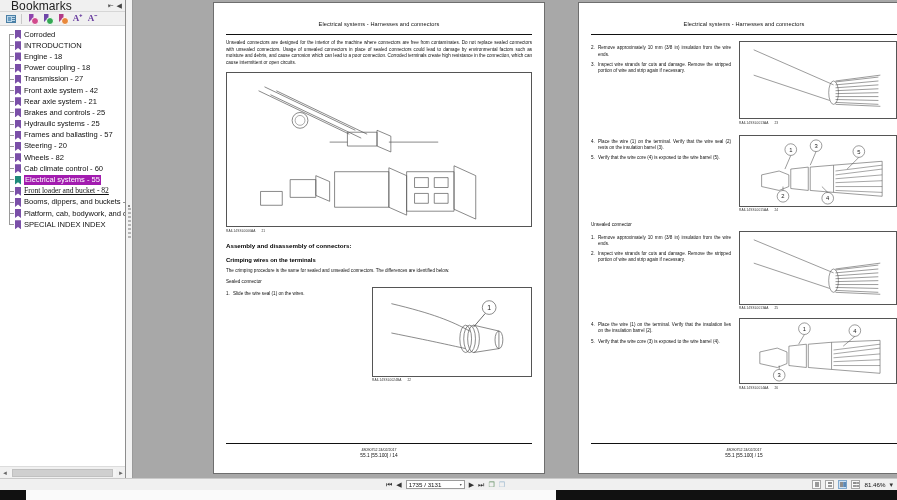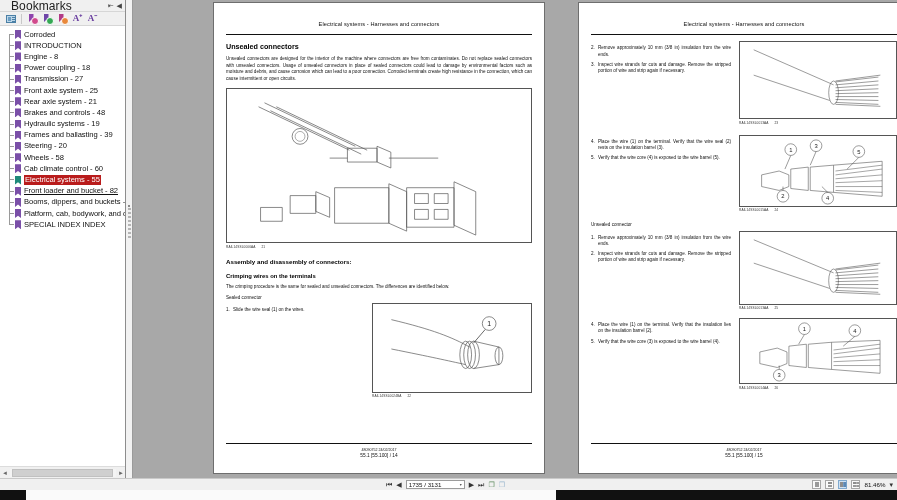--- a/index.html
+++ b/index.html
@@ -89,23 +89,23 @@
   .bm-flag{
     width:6px;height:9px;flex:0 0 6px;margin-right:3px;
     background:#7a4fa8;
     clip-path:polygon(0 0,100% 0,100% 100%,50% 74%,0 100%);
   }
   .bm-flag.teal{background:#1f8a7a;}
   .bm-label{
     font-size:7.6px;color:#111;line-height:10px;letter-spacing:-0.05px;
   }
   .bm-row.selected .bm-label{
-    background:#b91c1c;color:#ffffff;padding:0 1px;
-  }
-  .bm-row.underline .bm-label{text-decoration:underline;}
+    background:#a21caf;color:#ffffff;padding:0 1px;
+  }
+  .bm-row.underline .bm-label{text-decoration:underline;font-family:Liberation Serif, serif;}
 
   .bm-hscroll{
     position:absolute;left:0;bottom:0;height:12px;width:126px;
     background:#f0f0f0;border-top:1px solid #dcdcdc;
     display:flex;align-items:center;box-sizing:border-box;
   }
   .hs-arrow{width:10px;text-align:center;font-size:6px;color:#666;line-height:1;}
   .hs-track{flex:1;height:8px;background:#f4f4f4;position:relative;}
   .hs-thumb{position:absolute;left:2px;top:0;width:101px;height:8px;background:#cfcfcf;border:1px solid #c0c0c0;box-sizing:border-box;}
 
@@ -265,66 +265,66 @@
           <span class="bm-label">Corroded</span>
         </div>
         <div class="bm-row">
           <span class="bm-elbow"></span>
           <span class="bm-flag"></span>
           <span class="bm-label">INTRODUCTION</span>
         </div>
         <div class="bm-row">
           <span class="bm-elbow"></span>
           <span class="bm-flag"></span>
-          <span class="bm-label">Engine - 8</span>
+          <span class="bm-label">Engine - 18</span>
         </div>
         <div class="bm-row">
           <span class="bm-elbow"></span>
           <span class="bm-flag"></span>
           <span class="bm-label">Power coupling - 18</span>
         </div>
         <div class="bm-row">
           <span class="bm-elbow"></span>
           <span class="bm-flag"></span>
           <span class="bm-label">Transmission - 27</span>
         </div>
         <div class="bm-row">
           <span class="bm-elbow"></span>
           <span class="bm-flag"></span>
-          <span class="bm-label">Front axle system - 25</span>
+          <span class="bm-label">Front axle system - 42</span>
         </div>
         <div class="bm-row">
           <span class="bm-elbow"></span>
           <span class="bm-flag"></span>
           <span class="bm-label">Rear axle system - 21</span>
         </div>
         <div class="bm-row">
           <span class="bm-elbow"></span>
           <span class="bm-flag"></span>
-          <span class="bm-label">Brakes and controls - 48</span>
-        </div>
-        <div class="bm-row">
-          <span class="bm-elbow"></span>
-          <span class="bm-flag"></span>
-          <span class="bm-label">Hydraulic systems - 19</span>
-        </div>
-        <div class="bm-row">
-          <span class="bm-elbow"></span>
-          <span class="bm-flag"></span>
-          <span class="bm-label">Frames and ballasting - 39</span>
+          <span class="bm-label">Brakes and controls - 25</span>
+        </div>
+        <div class="bm-row">
+          <span class="bm-elbow"></span>
+          <span class="bm-flag"></span>
+          <span class="bm-label">Hydraulic systems - 25</span>
+        </div>
+        <div class="bm-row">
+          <span class="bm-elbow"></span>
+          <span class="bm-flag"></span>
+          <span class="bm-label">Frames and ballasting - 57</span>
         </div>
         <div class="bm-row">
           <span class="bm-elbow"></span>
           <span class="bm-flag"></span>
           <span class="bm-label">Steering - 20</span>
         </div>
         <div class="bm-row">
           <span class="bm-elbow"></span>
           <span class="bm-flag"></span>
-          <span class="bm-label">Wheels - 58</span>
+          <span class="bm-label">Wheels - 82</span>
         </div>
         <div class="bm-row">
           <span class="bm-elbow"></span>
           <span class="bm-flag"></span>
           <span class="bm-label">Cab climate control - 60</span>
         </div>
         <div class="bm-row selected">
           <span class="bm-elbow"></span>
           <span class="bm-flag teal"></span>
           <span class="bm-label">Electrical systems - 55</span>
@@ -373,21 +373,20 @@
         <i></i>
     </div>
   </div>
 
   <div class="doc-area">
 
     <div class="page left">
       <div class="pg-header">Electrical systems - Harnesses and connectors</div>
       <div class="pg-rule"></div>
 
-      <div class="sec-title">Unsealed connectors</div>
       <div class="body-p">Unsealed connectors are designed for the interior of the machine where connectors are free from contaminates.  Do not replace sealed connectors with unsealed connectors.  Usage of unsealed connectors in place of sealed connectors could lead to damage by environmental factors such as moisture and debris, and cause corrosion which can lead to a poor connection.  Corroded terminals create high resistance in the connection, which can cause intermittent or open circuits.</div>
 
       <div style="margin:6px 12px 0 12px;">
         <div class="fig" style="height:155px;">
           <svg width="100%" height="100%" viewBox="0 0 300 155">
             <g stroke="#555" fill="none" stroke-width="0.7">
               <line x1="28" y1="18" x2="120" y2="62"></line>
               <line x1="34" y1="14" x2="126" y2="58"></line>
               <line x1="40" y1="22" x2="132" y2="66"></line>
               <line x1="46" y1="18" x2="138" y2="62"></line>

